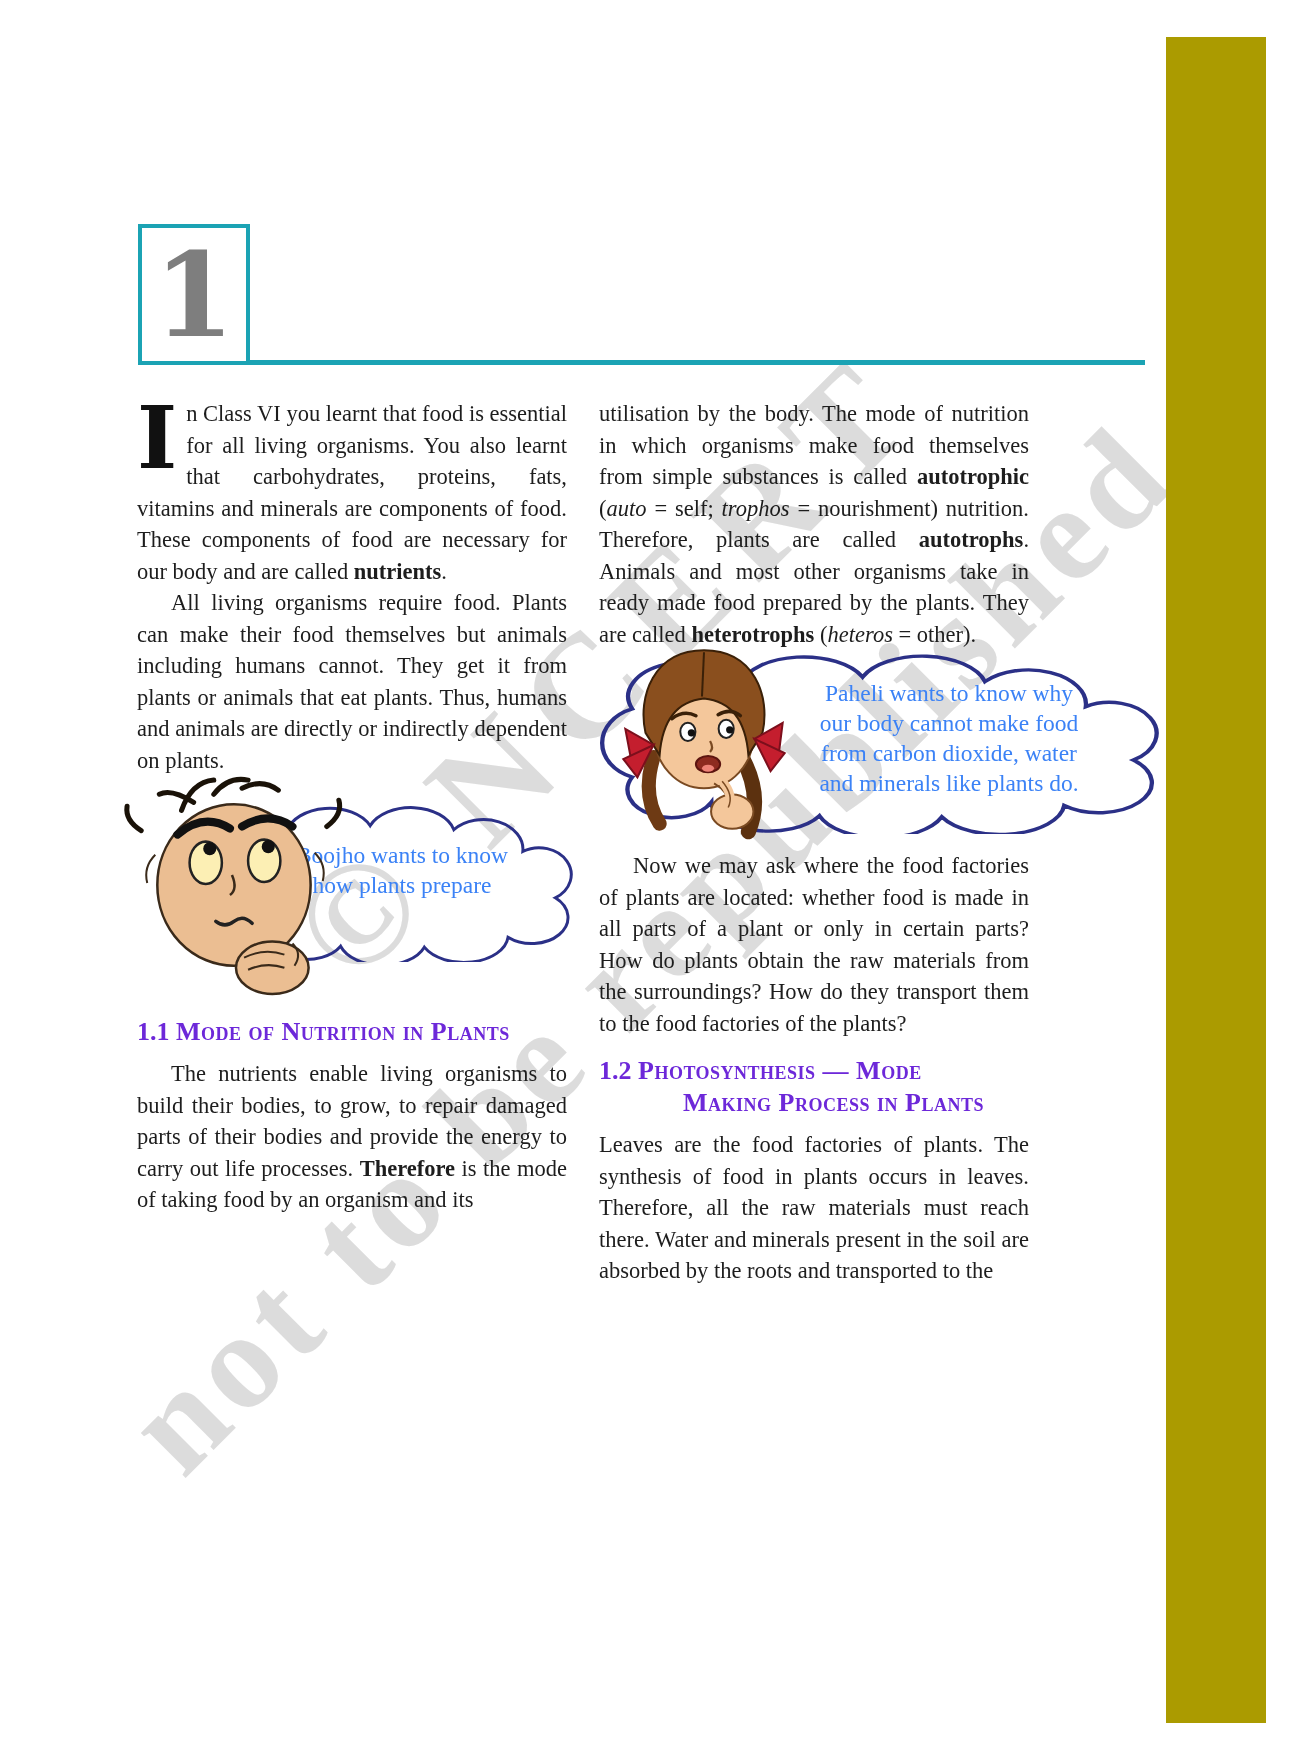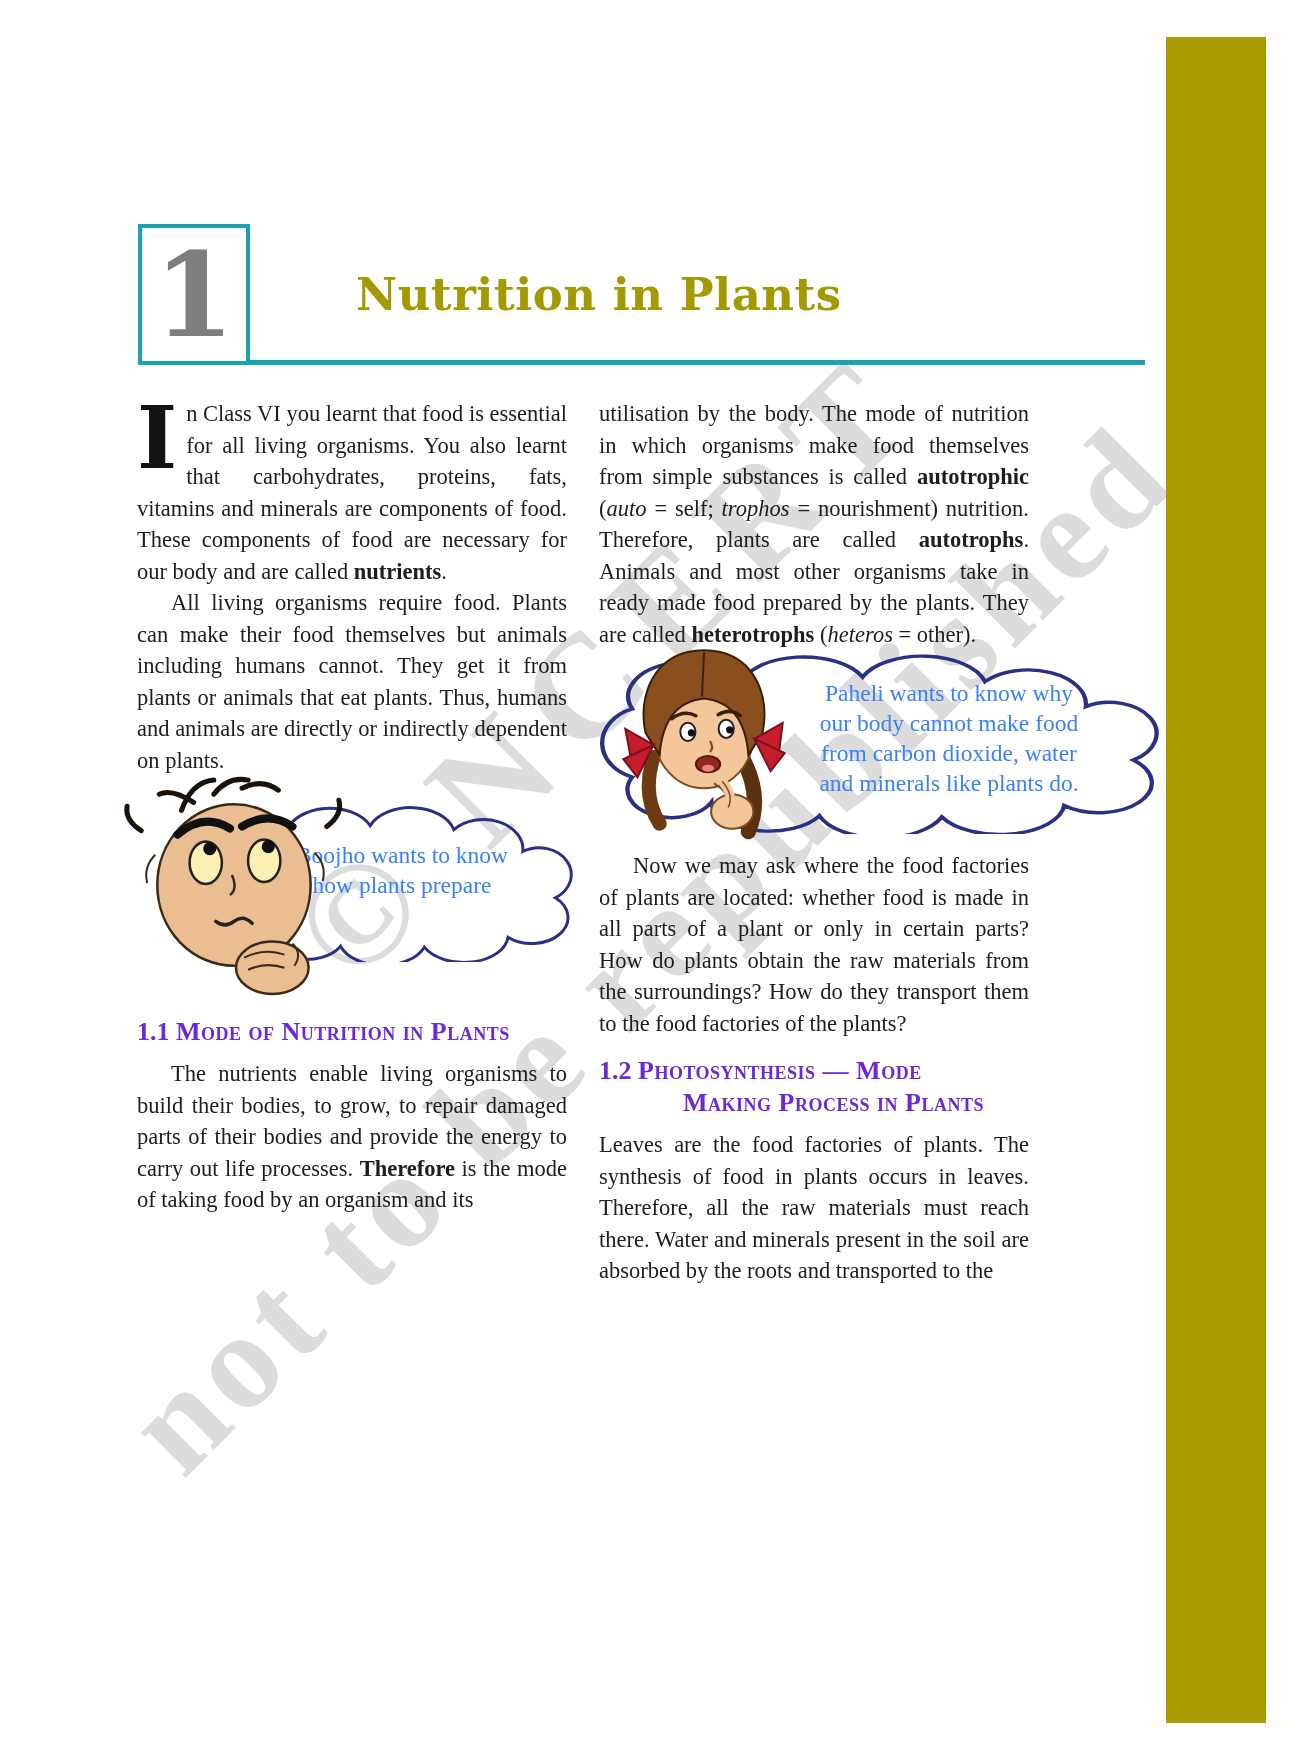--- a/index.html
+++ b/index.html
@@ -70,21 +70,20 @@
 
   <div class="watermark wm-1">© NCERT</div>
   <div class="watermark wm-2">not to be republished</div>
 
   <div class="olive-bar"></div>
 
   <div class="header-box">
     <span class="chapter-number">1</span>
   </div>
   <div class="header-rule"></div>
-  <div class="chapter-title">Nutrition in Plants</div>
 
   <div class="columns">
 
     <div class="col">
       <p><span class="dropcap">I</span><span>n Class VI you learnt that food is essential for all living organisms. You also learnt that carbohydrates, proteins, fats, vitamins and minerals are components of food. These components of food are necessary for our body and are called <b>nutrients</b>.</span></p>
       <p class="indent">All living organisms require food. Plants can make their food themselves but animals including humans cannot. They get it from plants or animals that eat plants. Thus, humans and animals are directly or indirectly dependent on plants.</p>
 
       <div class="fig-block boojho-block">
         <svg class="cloud-svg boojho-cloud" viewBox="0 0 400 160" preserveAspectRatio="none">
           <path d="M 30,50 A 40 30 0 0 1 105,28 A 45 30 0 0 1 190,22 A 45 30 0 0 1 275,26

